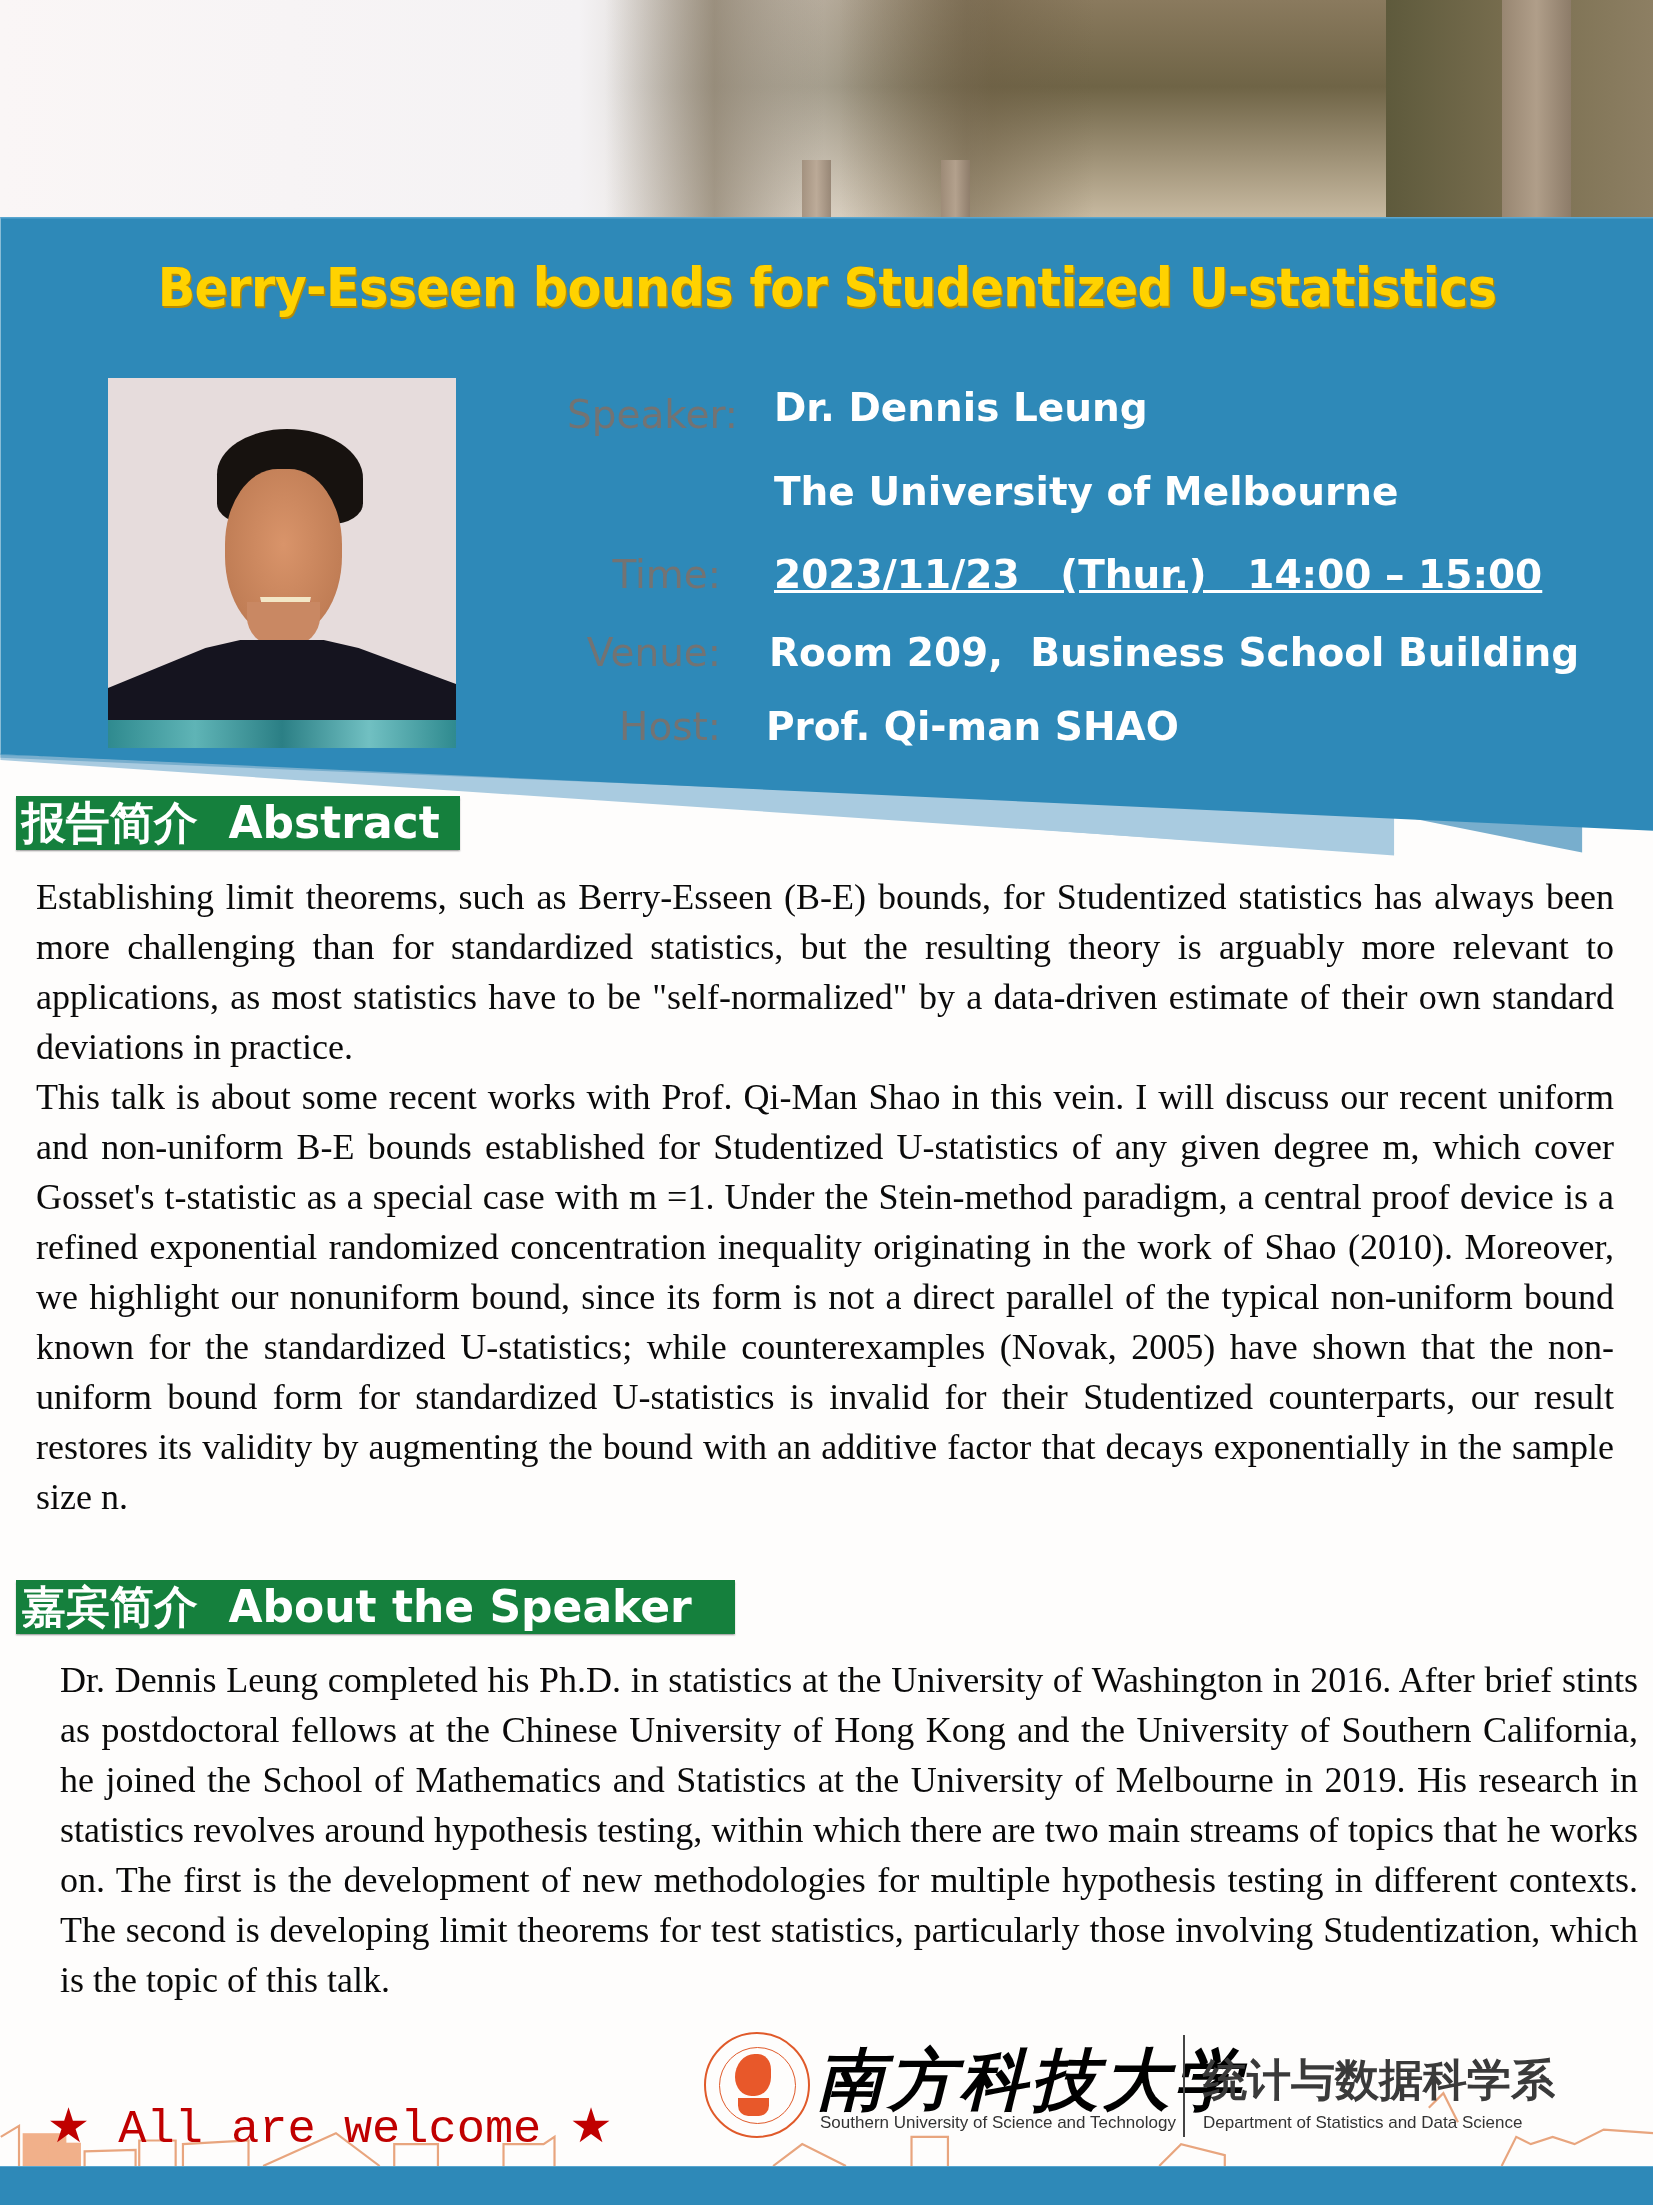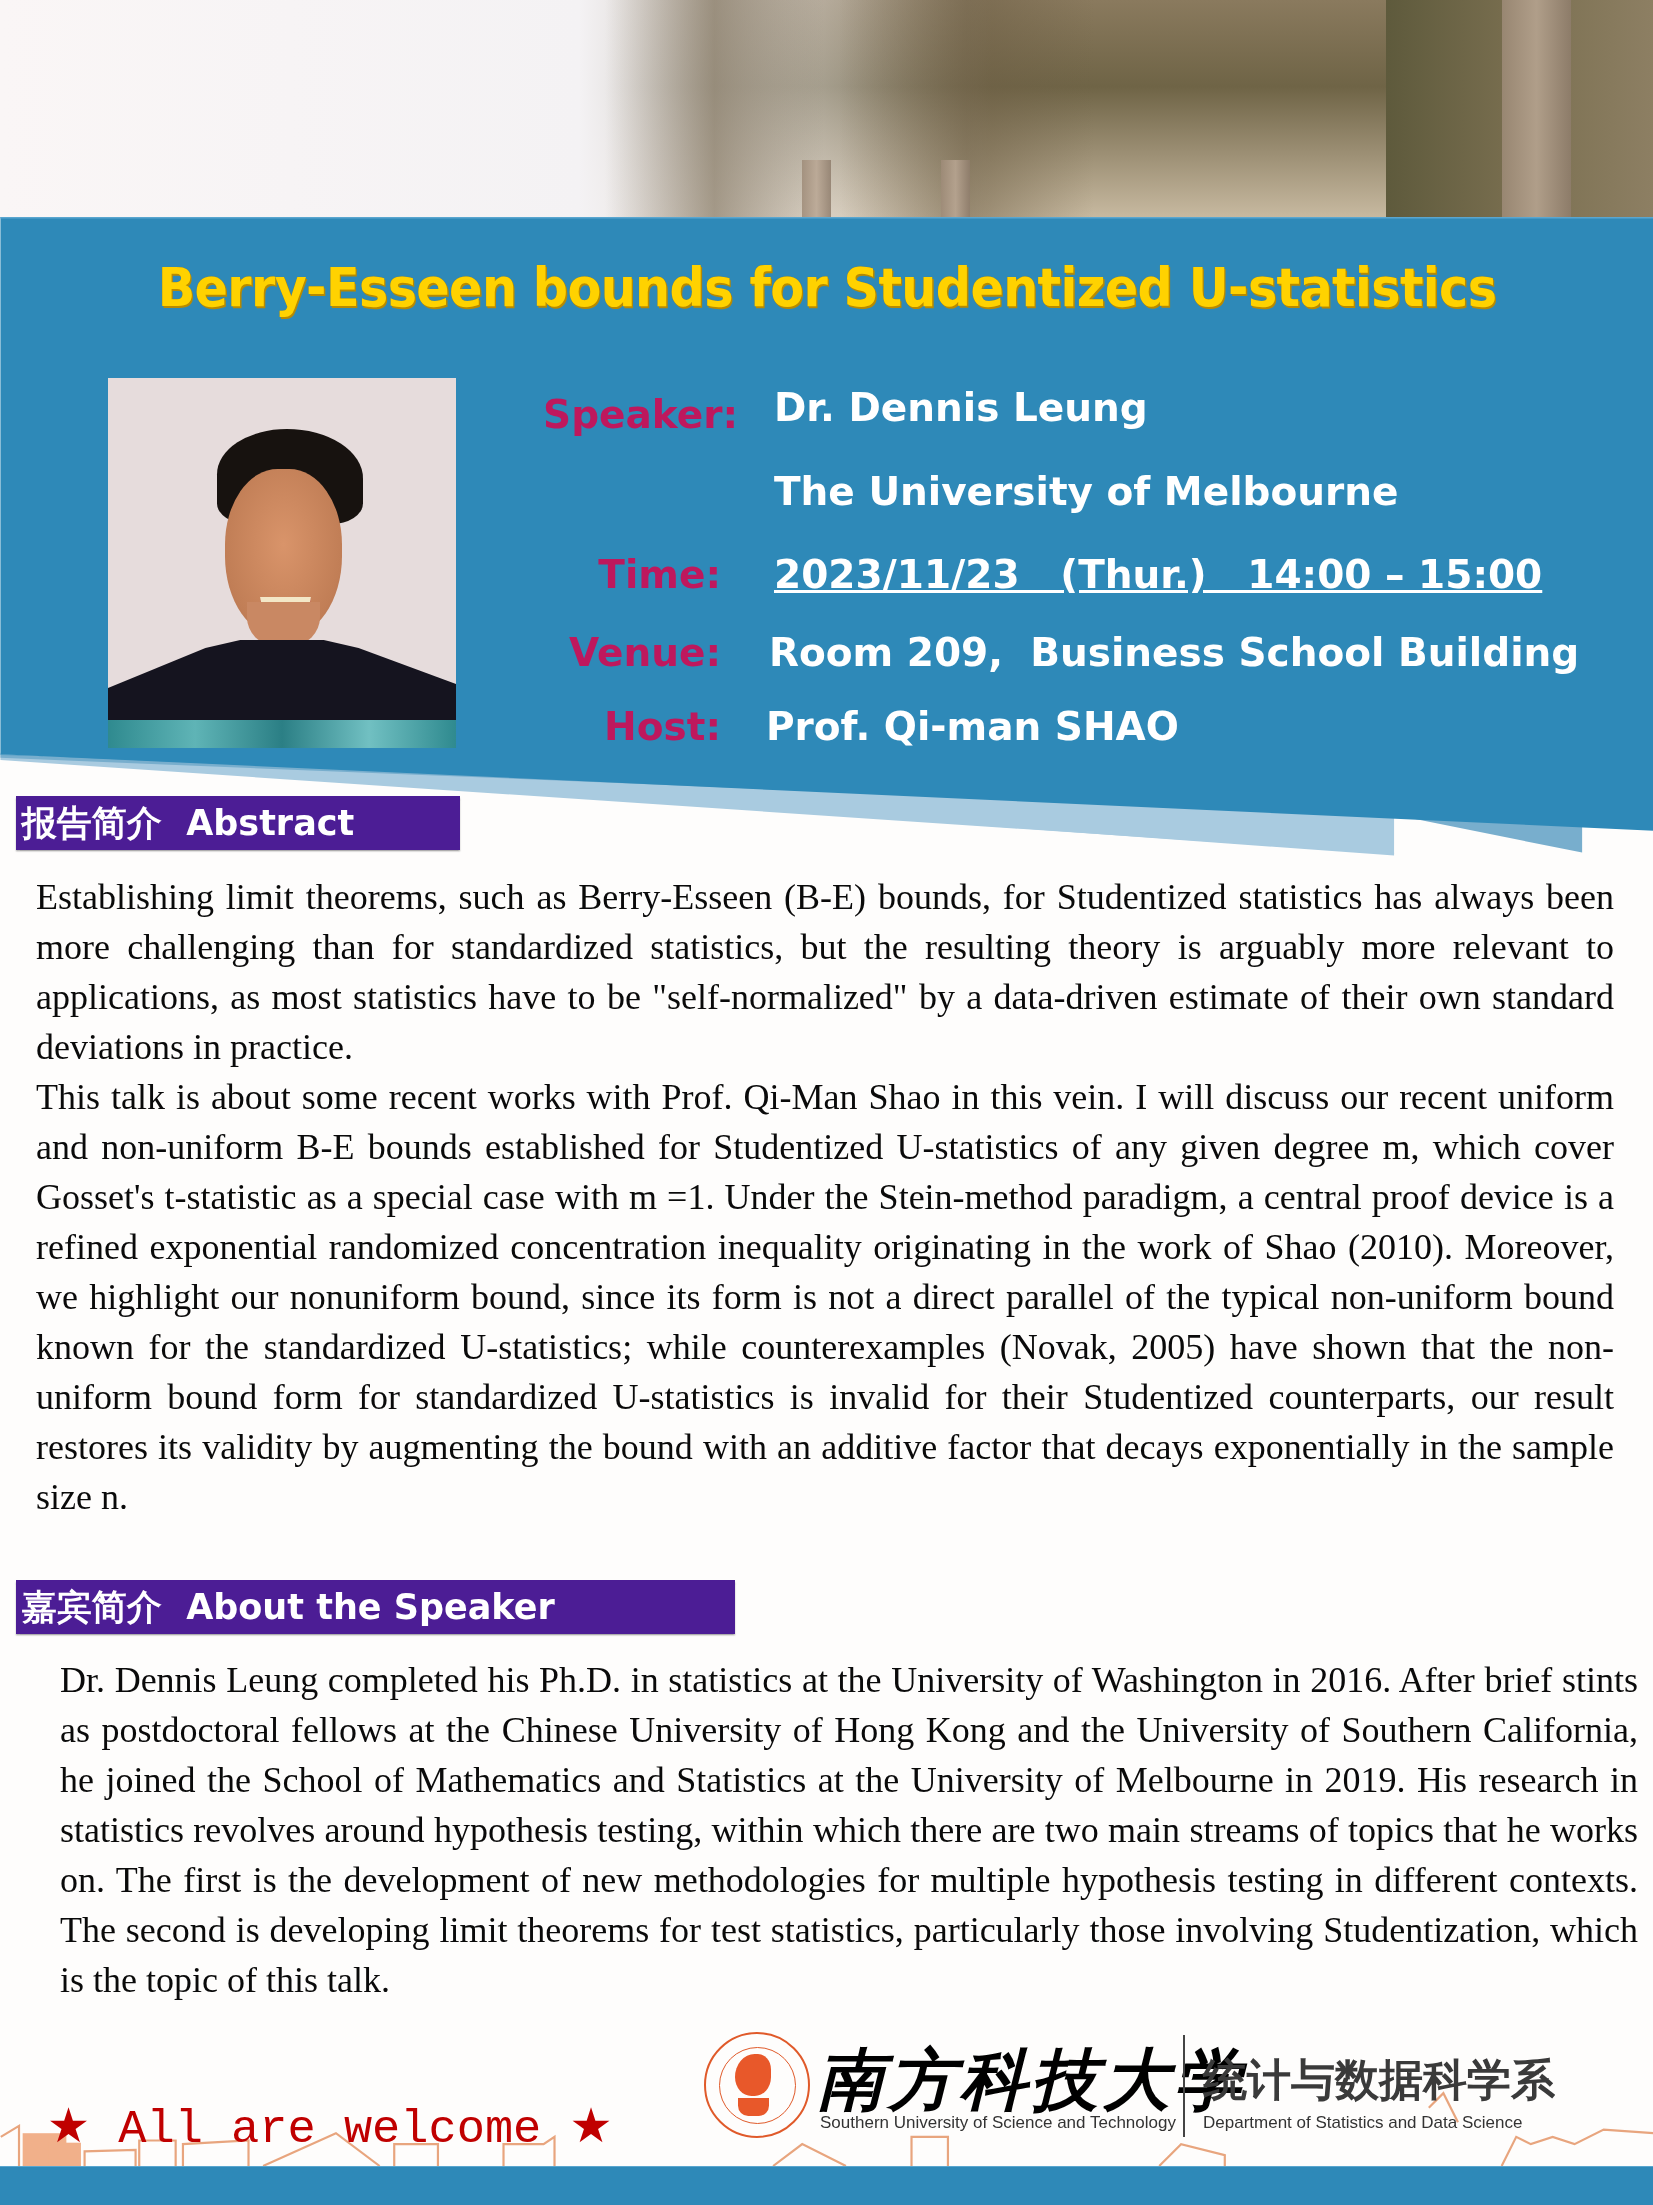--- a/index.html
+++ b/index.html
@@ -76,33 +76,33 @@
   }
   .photo .hair {
     position: absolute; left: 109px; top: 51px; width: 146px; height: 95px;
     background: #17120f; border-radius: 55% 60% 25% 25%;
   }
   .photo .smile {
     position: absolute; left: 152px; top: 219px; width: 51px; height: 16px;
     background: #f3e7c7; border-radius: 0 0 25.5px 25.5px; border-bottom: 3.6px solid #b34a3e;
   }
   .label {
-    position: absolute; font-family: "DejaVu Sans", sans-serif; font-weight: bold;
-    font-size: 39px; color: #be185d; text-align: right;
+    position: absolute; font-family: "DejaVu Sans", sans-serif; font-weight: normal;
+    font-size: 39px; color: #737373; text-align: right;
   }
   .value {
     position: absolute; font-family: "DejaVu Sans", sans-serif; font-weight: bold;
     font-size: 39px; color: #ffffff; white-space: pre; text-align: center;
   }
   
   .section-head {
-    position: absolute; left: 16px; height: 54px; background: #4c1d95;
+    position: absolute; left: 16px; height: 54px; background: #15803d;
     box-shadow: 0 2.2px 1.5px rgba(120,120,120,0.6);
     color: #ffffff; font-family: "DejaVu Sans", sans-serif; font-weight: bold;
-    font-size: 35px; line-height: 54px; padding-left: 5.8px; white-space: pre;
+    font-size: 44px; line-height: 54px; padding-left: 5.8px; white-space: pre;
   }
   
   .body-text {
     position: absolute; left: 36px; width: 1578px;
     font-family: Liberation Serif, serif; font-size: 36px; line-height: 50px;
     color: #0a0a0a; text-align: justify;
   }
   .body-text p { margin: 0; }
   
   .skyline { position: absolute; left: 0; top: 2064px; }

